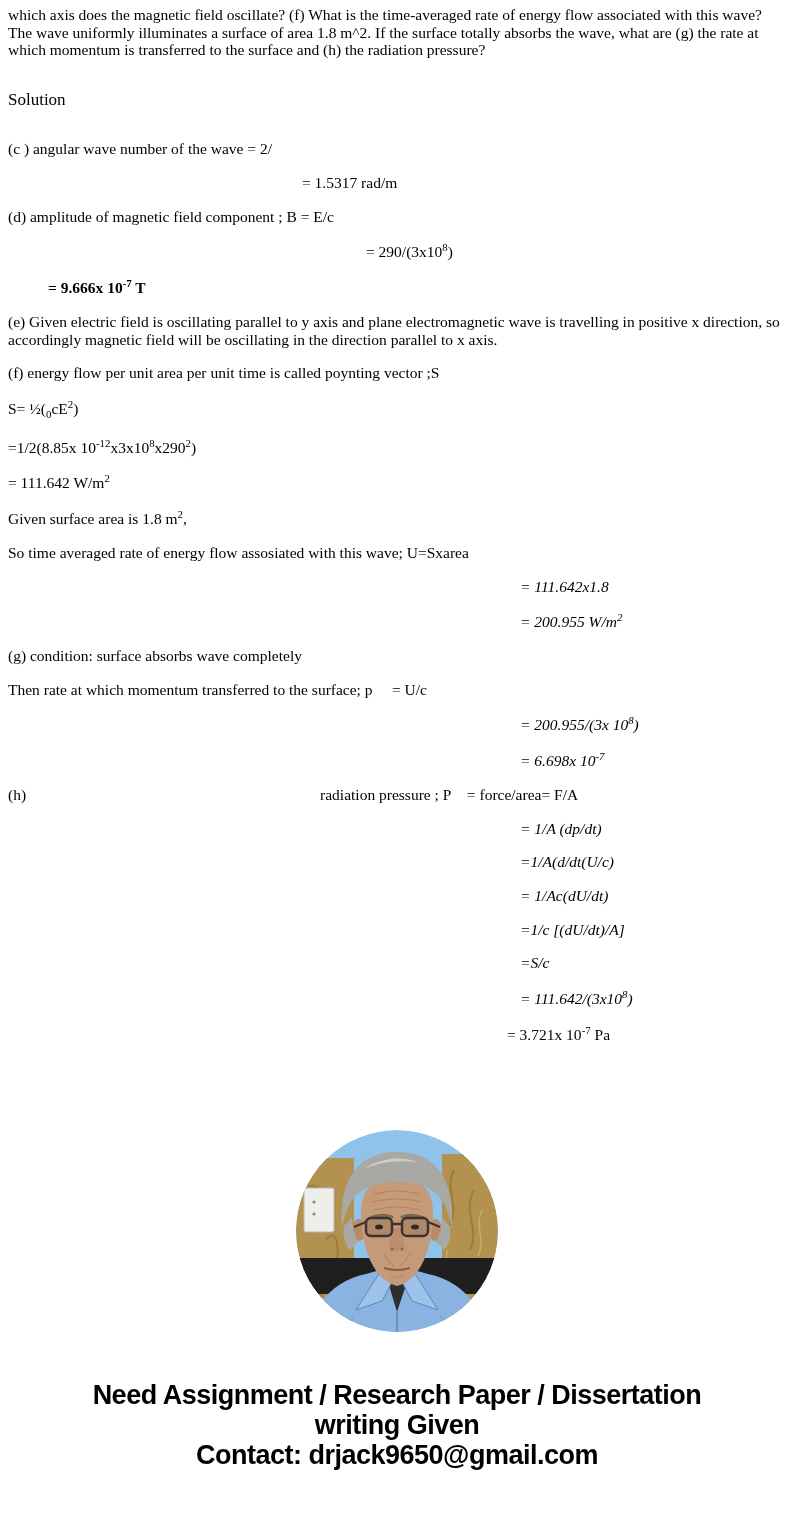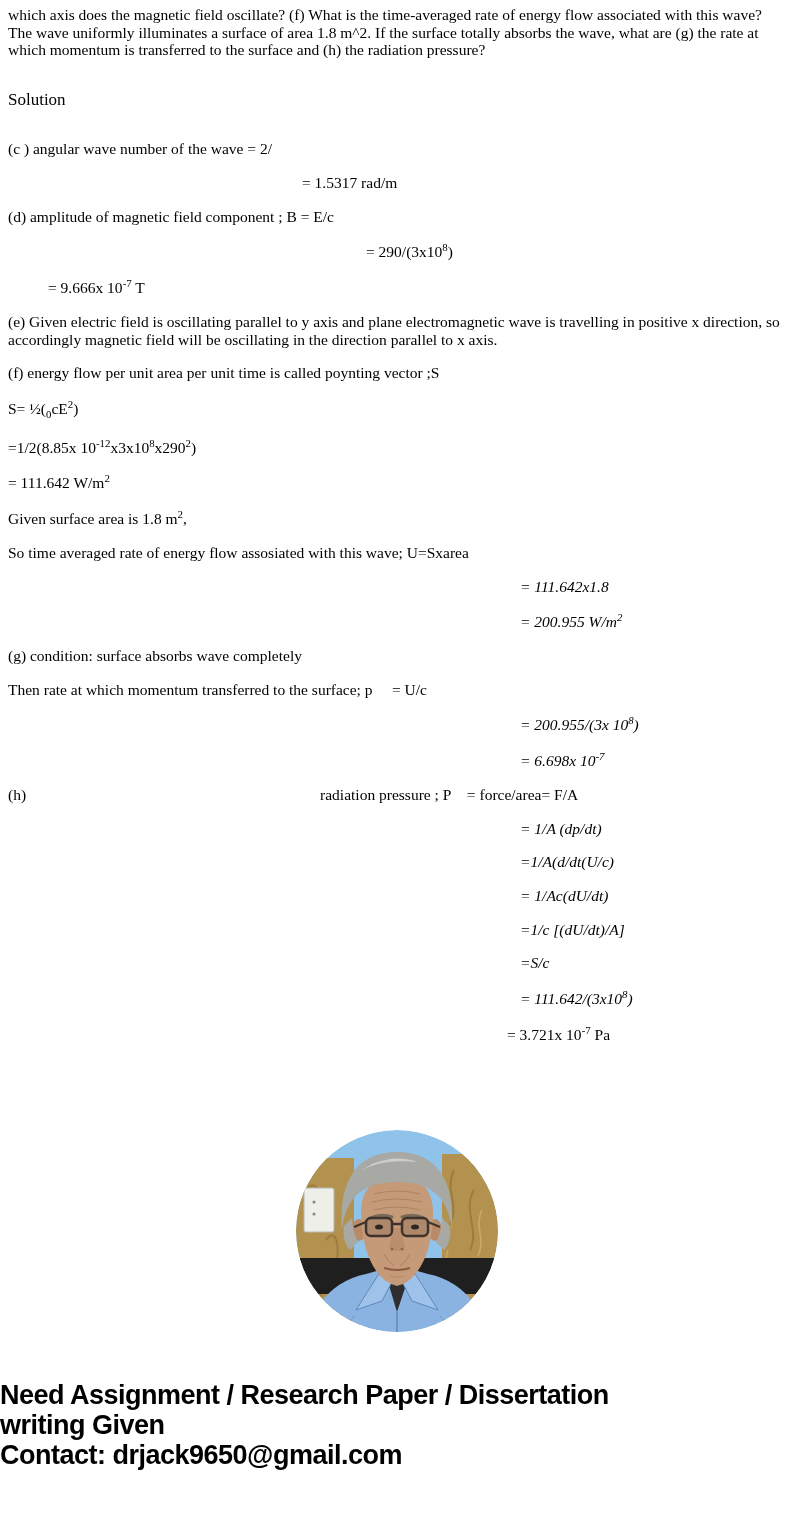--- a/index.html
+++ b/index.html
@@ -8,27 +8,27 @@
     font-family:"Liberation Serif", serif;
     color:#000;overflow-x:hidden;
   }
   .doc{margin:-10px 8px 0 8px;font-size:15.5px;line-height:1.14;}
   .doc p{margin:16px 0;}
   .doc h3{font-size:17px;font-weight:400;margin:31px 0;}
   sup,sub{font-size:70%;}
   .tab{display:inline-block;}
   .ind-a{padding-left:294px;}
   .ind-b{padding-left:358px;}
-  .ind-c{padding-left:40px;}
+  .ind-c{padding-left:40px;font-weight:bold;}
   .ind-d{padding-left:512px;font-style:italic;}
   .ind-e{padding-left:499px;}
   .avatar-wrap{margin-top:86px;text-align:center;}
   .avatar{width:202px;height:202px;display:inline-block;border-radius:50%;overflow:hidden;vertical-align:top;}
   .footer{
-    margin-top:48px;text-align:left;
+    margin-top:48px;text-align:center;
     font-family:"Liberation Sans", sans-serif;
     font-weight:700;font-size:27px;line-height:30px;letter-spacing:-0.5px;
   }
 </style>
 </head>
 <body>
 
 <div class="doc">
     <p>which axis does the magnetic field oscillate? (f) What is the time-averaged rate of energy flow associated with this wave? The wave uniformly illuminates a surface of area 1.8 m^2. If the surface totally absorbs the wave, what are (g) the rate at which momentum is transferred to the surface and (h) the radiation pressure?</p>
     <h3>Solution</h3>

